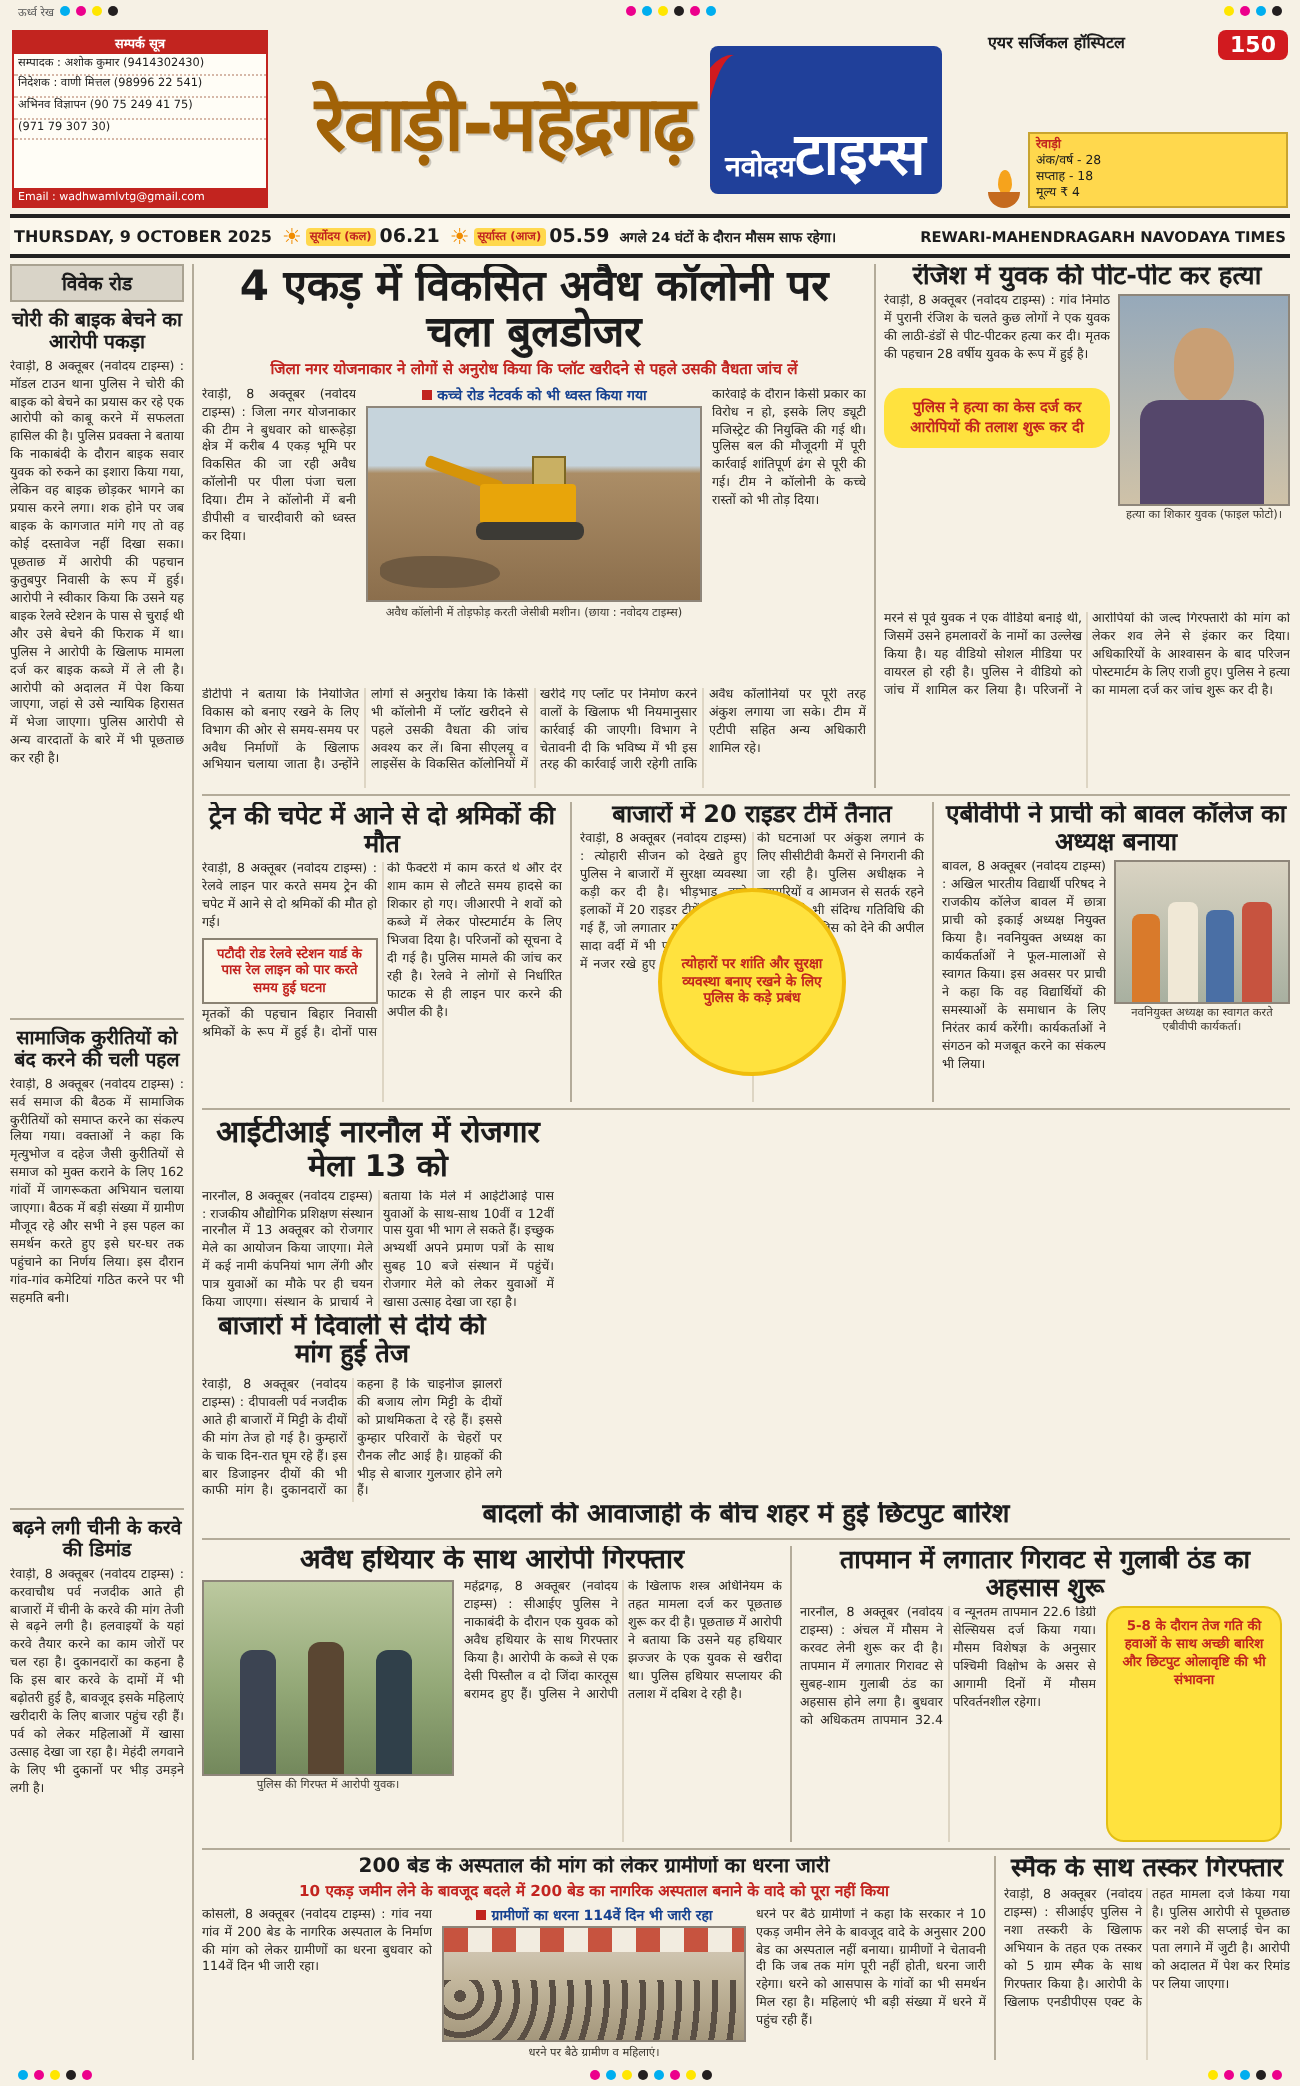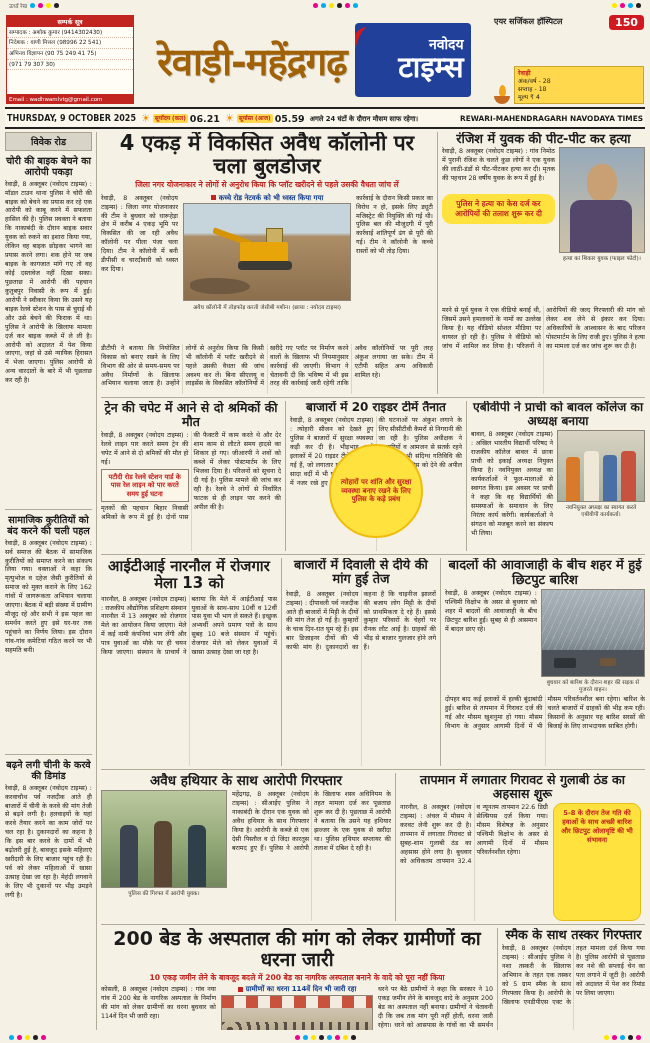--- a/index.html
+++ b/index.html
@@ -12,21 +12,21 @@
   .c{background:#00aeef}.m{background:#ec008c}.y{background:#ffe600}.k{background:#231f20}
   .reg-label{font-size:5.5px;color:#555;}
   
   .masthead{height:96px;display:flex;gap:6px;padding:4px 1px 3px;flex:none;}
   .contact-box{width:128px;border:1px solid #c2241f;font-size:5.7px;display:flex;flex-direction:column;background:#fffdf6;}
   .contact-box .hdr{background:#c2241f;color:#fff;text-align:center;font-weight:bold;font-size:6.4px;padding:1px 0;}
   .contact-box .row{padding:1.5px 2px;border-bottom:1px dotted #d6b8a8;line-height:1.2;}
   .contact-box .email{margin-top:auto;background:#c2241f;color:#fff;font-size:5.5px;padding:1.5px 2px;}
   .title-wrap{flex:1;display:flex;align-items:center;justify-content:center;gap:8px;min-width:0;}
   .region-title{color:#a16207;font-size:38px;font-weight:bold;letter-spacing:-1px;white-space:nowrap;text-shadow:1px 1px 0 rgba(0,0,0,.18);}
-  .logo-box{width:116px;height:74px;background:#20409a;border-radius:4px;position:relative;flex:none;display:flex;flex-direction:column;align-items:flex-end;justify-content:center;padding:4px 7px;overflow:hidden;}
+  .logo-box{width:116px;height:74px;background:#20409a;border-radius:4px;position:relative;flex:none;display:flex;flex-direction:row;align-items:flex-end;justify-content:center;padding:4px 7px;overflow:hidden;}
   .logo-swoosh{position:absolute;left:-10px;top:4px;width:34px;height:66px;border-radius:50%;border-left:8px solid #d11a1f;transform:rotate(10deg);}
   .logo-top{color:#fff;font-size:14px;font-weight:bold;line-height:1.1;}
   .logo-bottom{color:#fff;font-size:29px;font-weight:bold;line-height:1.05;}
   .right-box{width:150px;display:flex;flex-direction:column;flex:none;font-size:6.5px;}
   .right-top{display:flex;justify-content:space-between;align-items:flex-start;gap:3px;}
   .ad-line{font-weight:bold;font-size:8px;line-height:1.2;padding-top:2px;}
   .badge-150{background:#d11a1f;color:#fff;font-weight:bold;font-size:11px;border-radius:4px;padding:1px 6px;flex:none;}
   .right-bottom{margin-top:auto;display:flex;gap:4px;align-items:flex-end;}
   .diya-icon{width:16px;height:22px;position:relative;flex:none;}
   .diya-bowl{position:absolute;bottom:0;left:0;width:16px;height:8px;background:#c56a1e;border-radius:0 0 8px 8px;}
@@ -97,21 +97,21 @@
   .riders{width:172px;flex:none;position:relative;}
   .riders h2{font-size:12px;margin-bottom:2px;}
   .circle-badge{position:absolute;left:50%;top:60%;transform:translate(-50%,-50%);width:94px;height:94px;border-radius:50%;background:#ffe23e;border:2px solid #f0bd0c;display:flex;align-items:center;justify-content:center;text-align:center;color:#c2241f;font-weight:bold;font-size:6.9px;line-height:1.3;padding:9px;}
   .abvp{flex:1;}
   .abvp h2{font-size:12.2px;margin-bottom:2px;}
   .abvp-row{display:flex;gap:4px;flex:1;min-height:0;}
   .abvp-photo-col{width:88px;flex:none;}
   .ph-abvp{height:72px;background:linear-gradient(#d9d3c2,#a8b0a0);}
   .fig{position:absolute;bottom:0;border-radius:4px 4px 0 0;}
   
-  .band3{height:208px;}
+  .band3{height:208px;flex-direction:column;}
   .iti{width:176px;flex:none;}
   .iti h2{font-size:15px;margin-bottom:3px;}
   .diya-story{width:150px;flex:none;}
   .diya-story h2{font-size:12.8px;margin-bottom:3px;}
   .rain{flex:1;}
   .rain h2{font-size:13px;margin-bottom:2px;}
   .rain-row{display:flex;gap:4px;}
   .rain-photo-col{width:104px;flex:none;}
   .ph-rain{height:88px;background:repeating-linear-gradient(115deg,rgba(255,255,255,.18) 0 1px,transparent 1px 6px),linear-gradient(#aab4ba 0%,#8d979e 55%,#555d63 100%);}
   .road{position:absolute;left:0;bottom:0;width:100%;height:26px;background:#4c5257;}
@@ -124,21 +124,21 @@
   .weap-photo-col{width:126px;flex:none;}
   .ph-weapons{height:98px;background:linear-gradient(#bcc99f 0%,#93a877 55%,#73885c 100%);}
   .temp{flex:1;}
   .temp h2{font-size:12.6px;margin-bottom:2px;}
   .temp-grid{display:flex;gap:5px;flex:1;min-height:0;}
   .wx-col{width:92px;flex:none;display:flex;flex-direction:row;gap:4px;}
   .wx-box{background:#ffe23e;border:1px solid #e3bf13;border-radius:9px;color:#c2241f;font-weight:bold;font-size:6.7px;padding:5px 4px;text-align:center;line-height:1.32;}
   
   .band5{flex:1;min-height:0;}
   .hospital{width:392px;flex:none;}
-  .hospital h2{font-size:19px;}
+  .hospital h2{font-size:10px;}
   .hosp-row{display:flex;gap:5px;flex:1;min-height:0;}
   .hosp-photo-col{width:152px;flex:none;display:flex;flex-direction:column;gap:1px;}
   .ph-dharna{height:58px;background:linear-gradient(#d8cfc0 0%,#c4b89e 45%,#a4977c 100%);}
   .tent{position:absolute;top:0;left:0;width:100%;height:12px;background:repeating-linear-gradient(90deg,#c7533f 0 12px,#f2ece0 12px 24px);}
   .crowd{position:absolute;bottom:0;left:0;width:100%;height:30px;background:repeating-radial-gradient(circle at 8px 8px,#5a4f44 0 3px,transparent 3px 9px);}
   .smack{flex:1;}
   .smack h2{font-size:12.8px;margin-bottom:2px;}
 </style>
 </head>
 <body>

